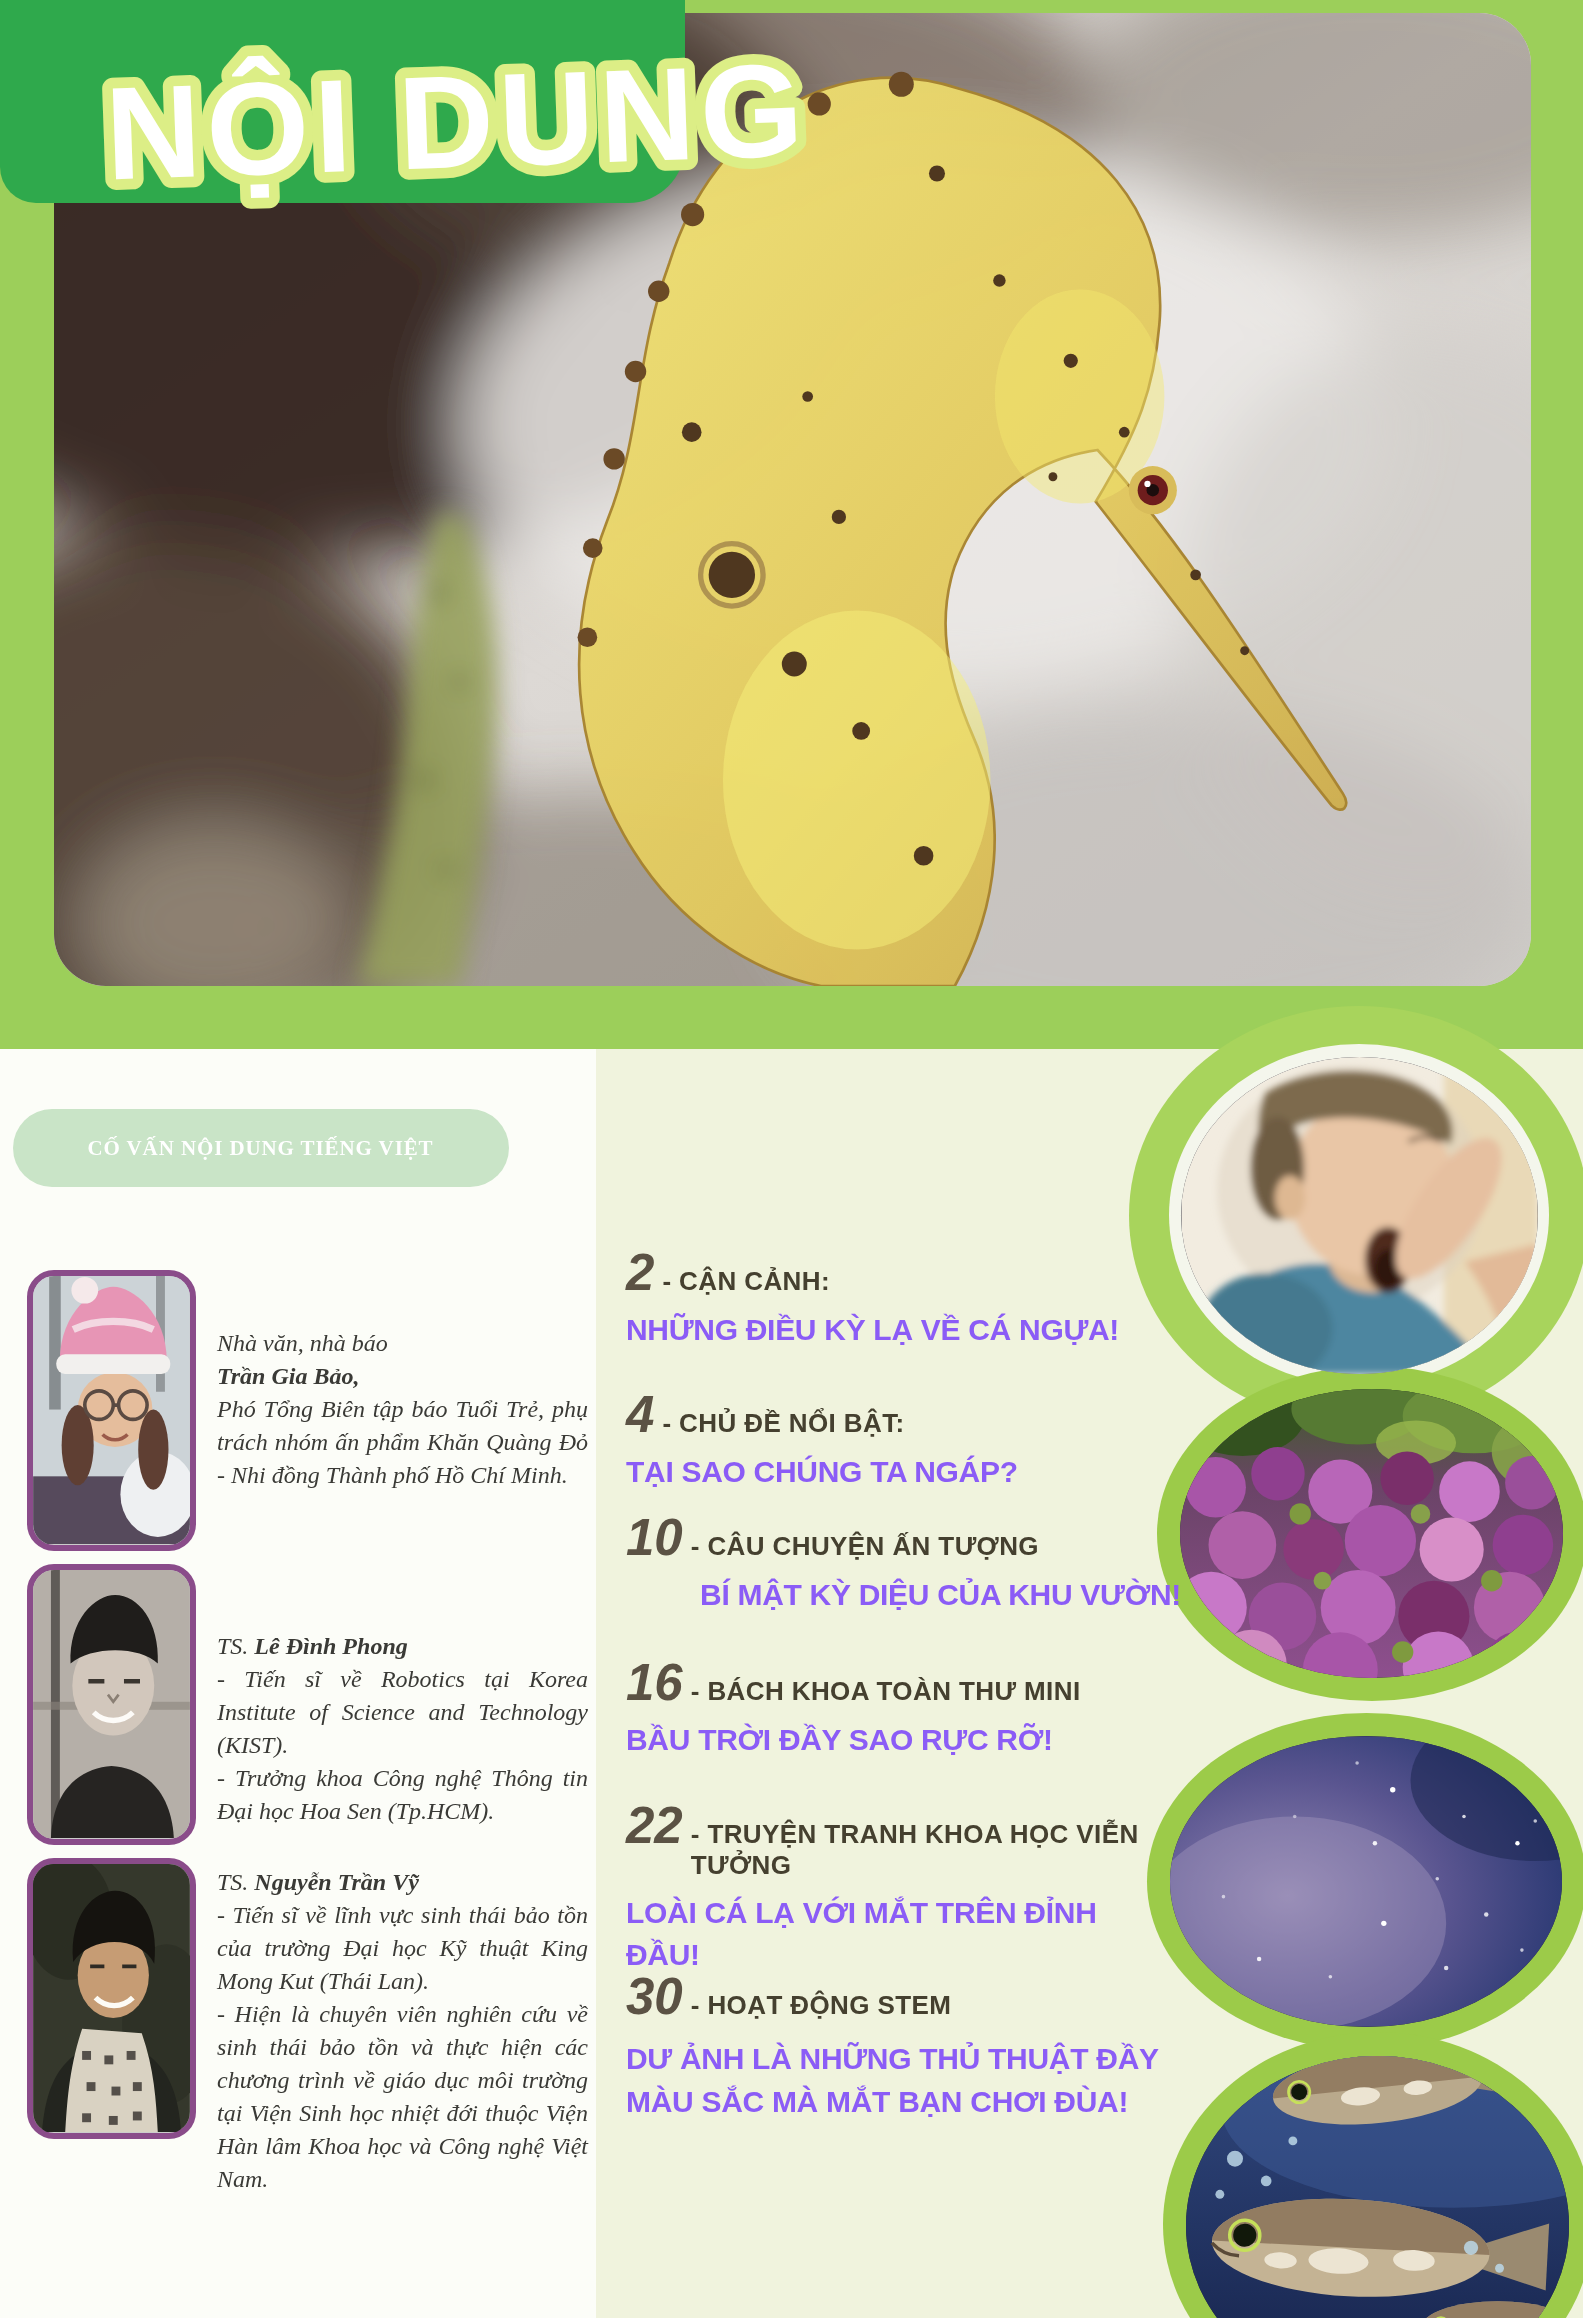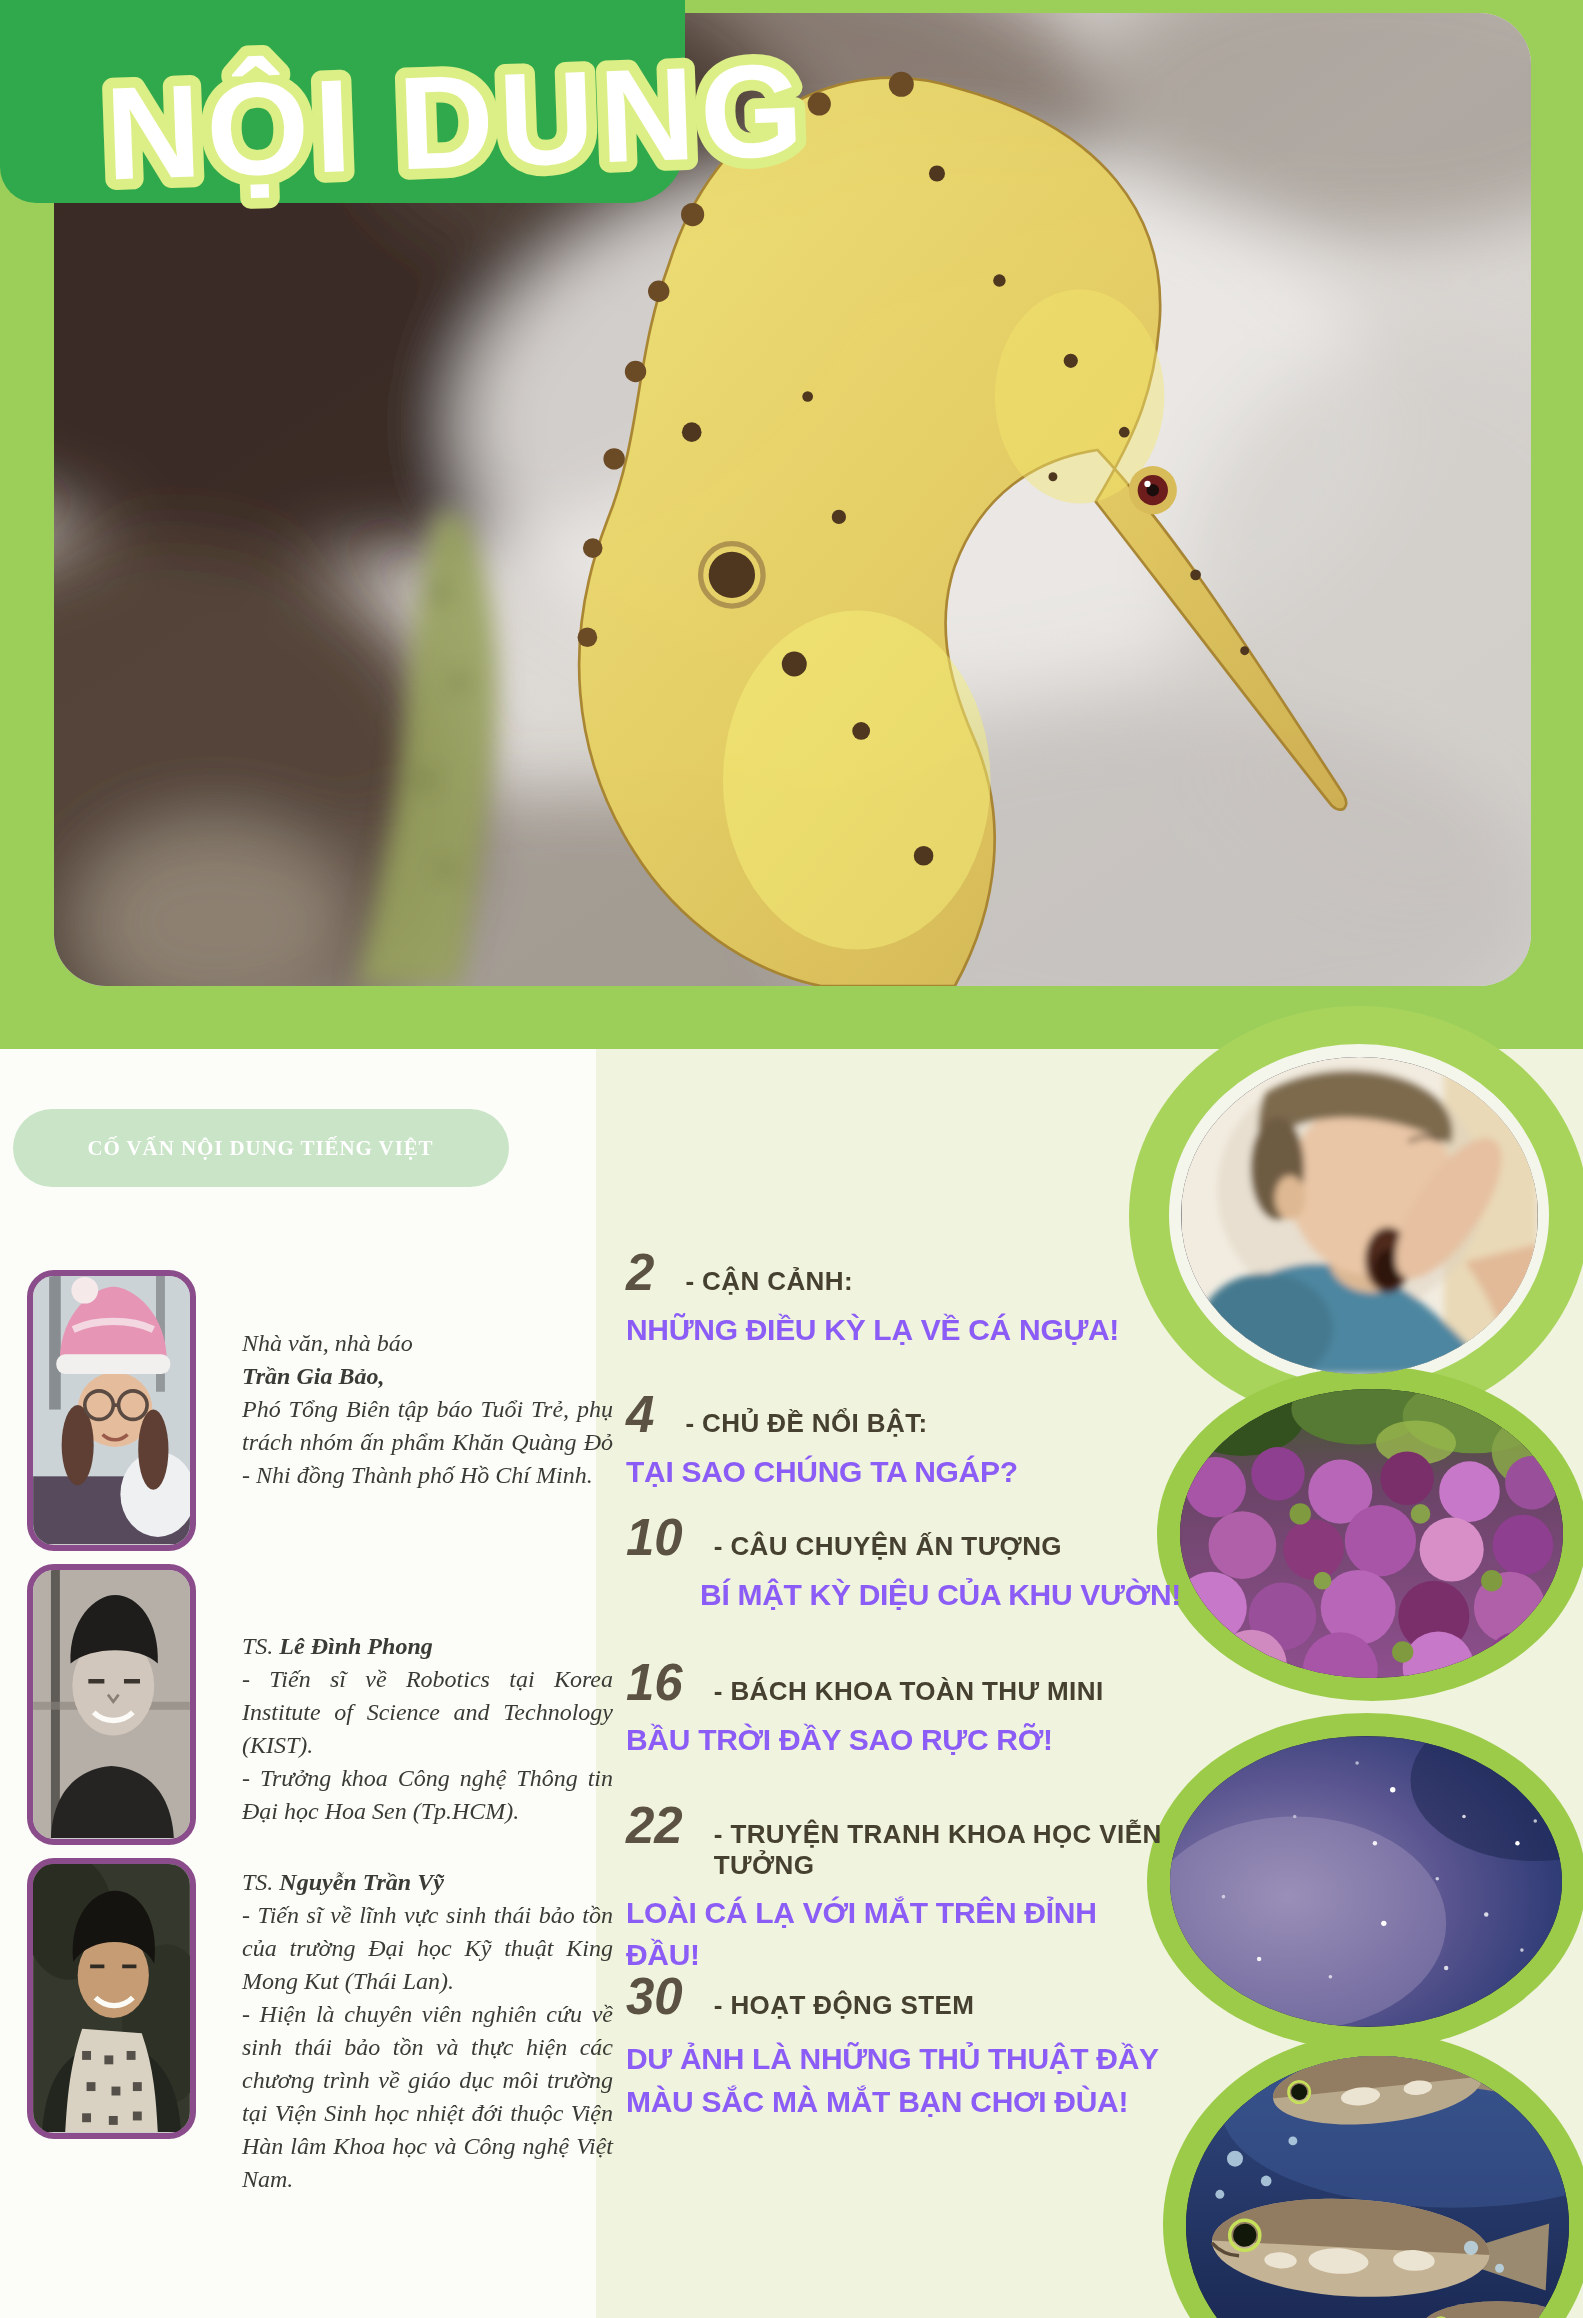--- a/index.html
+++ b/index.html
@@ -18,29 +18,29 @@
   
   #pale-panel{left:596px;top:1049px;width:988px;height:1270px;background:#f0f3dd;}
   #white-col{left:0;top:1049px;width:596px;height:1270px;background:#fcfdf8;}
 
   
   #advisors-pill{left:12.5px;top:1109px;width:496px;height:78px;border-radius:39px;background:#c9e4c7;
     display:flex;align-items:center;justify-content:center;}
   #advisors-pill span{font-family:"Liberation Serif",serif;font-weight:bold;color:#ffffff;font-size:21px;letter-spacing:0.9px;}
   .advisor-photo{width:169px;height:281px;border:6.2px solid #8a4c8a;border-radius:27px;overflow:hidden;box-sizing:border-box;background:#ccc;}
   .advisor-photo svg{display:block;}
-  .advisor-text{font-family:"Liberation Serif",serif;font-style:italic;color:#3a3a36;font-size:24px;line-height:33px;text-align:justify;margin-left:25px;}
+  .advisor-text{font-family:"Liberation Serif",serif;font-style:italic;color:#3a3a36;font-size:24px;line-height:33px;text-align:justify;}
   .advisor-text .a-name{font-weight:bold;}
   .advisor-bio{white-space:pre-line;}
 
   
   .toc-item{left:626px;width:555px;z-index:6;}
   .toc-head{display:flex;align-items:baseline;}
   .toc-no{font-size:51px;font-weight:bold;font-style:italic;color:#5b5244;line-height:1;}
-  .toc-cat{font-size:26px;font-weight:bold;color:#45402f;margin-left:31px;letter-spacing:0.4px;}
+  .toc-cat{font-size:26px;font-weight:bold;color:#45402f;margin-left:8px;letter-spacing:0.4px;}
   .toc-title{margin-top:10.7px;font-size:30px;font-weight:bold;color:#8b5cf6;line-height:1.42;letter-spacing:-0.3px;}
 
   
   .ellipse{border-radius:50%;}
   .ering{background:#9ccb49;z-index:2;}
   .ephoto{overflow:hidden;z-index:3;background:#223;}
   .ephoto svg{display:block;}
   #boy-blob{left:1129px;top:1006px;width:460px;height:419px;background:#a8d45c;z-index:1;}
   #boy-white{left:1169px;top:1044px;width:380px;height:342px;background:#f4f6ec;z-index:2;}
 </style>

